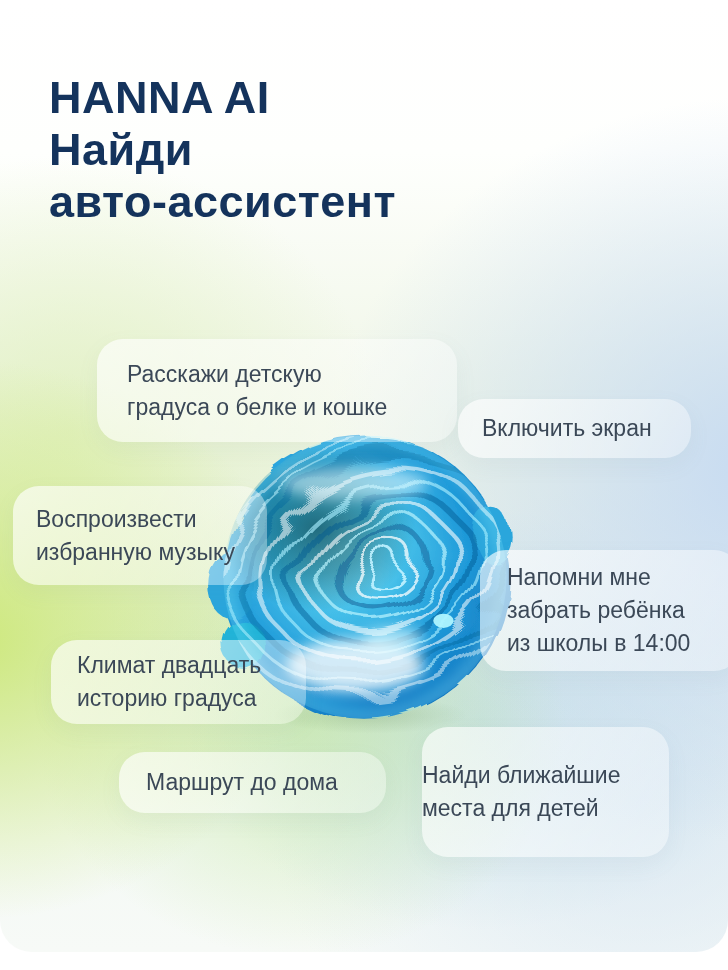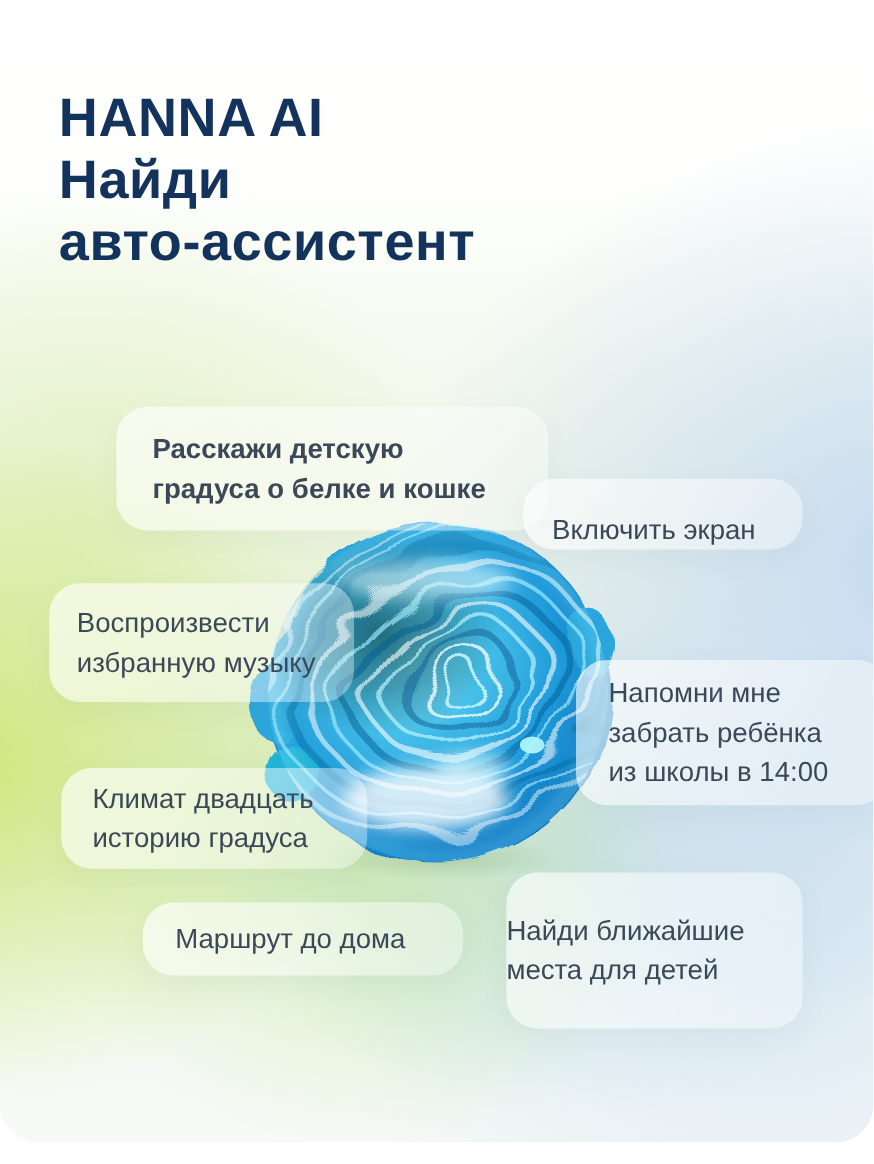--- a/index.html
+++ b/index.html
@@ -26,23 +26,23 @@
   
   .chip{
     position:absolute;
     border-radius:26px;
     display:flex;flex-direction:column;justify-content:center;
     color:#3b4857;font-size:23px;line-height:33px;
     background:linear-gradient(120deg, rgba(255,255,255,0.66) 0%, rgba(255,255,255,0.34) 100%);
     box-shadow:0 8px 22px rgba(110,140,150,0.07);
   }
   .chip span{display:block;white-space:nowrap;}
-  .chip-story   {left:97px;  top:339px; width:330px; height:103px; padding-left:30px;font-weight:bold;}
-  .chip-screen  {left:436px; top:399px; width:209px; height:59px;  padding-left:24px;justify-content:flex-end;}
-  .chip-music   {left:41px;  top:486px; width:231px; height:99px;  padding-left:23px;}
+  .chip-story   {left:97px;  top:339px; width:330px; height:103px; padding-left:30px;}
+  .chip-screen  {left:458px; top:399px; width:209px; height:59px;  padding-left:24px;}
+  .chip-music   {left:13px;  top:486px; width:231px; height:99px;  padding-left:23px;}
   .chip-reminder{left:480px; top:550px; width:233px; height:121px; padding-left:27px;}
   .chip-climate {left:51px;  top:640px; width:229px; height:84px;  padding-left:26px;}
   .chip-route   {left:119px; top:752px; width:240px; height:61px;  padding-left:27px;}
   .chip-places  {left:422px; top:727px; width:247px; height:130px; }
 
   
   .orb{position:absolute;left:202px;top:414px;width:326px;height:326px;}
   .orb-shadow{
     position:absolute;left:240px;top:690px;width:260px;height:50px;
     background:radial-gradient(closest-side, rgba(70,110,60,0.20), rgba(70,110,60,0) 75%);

